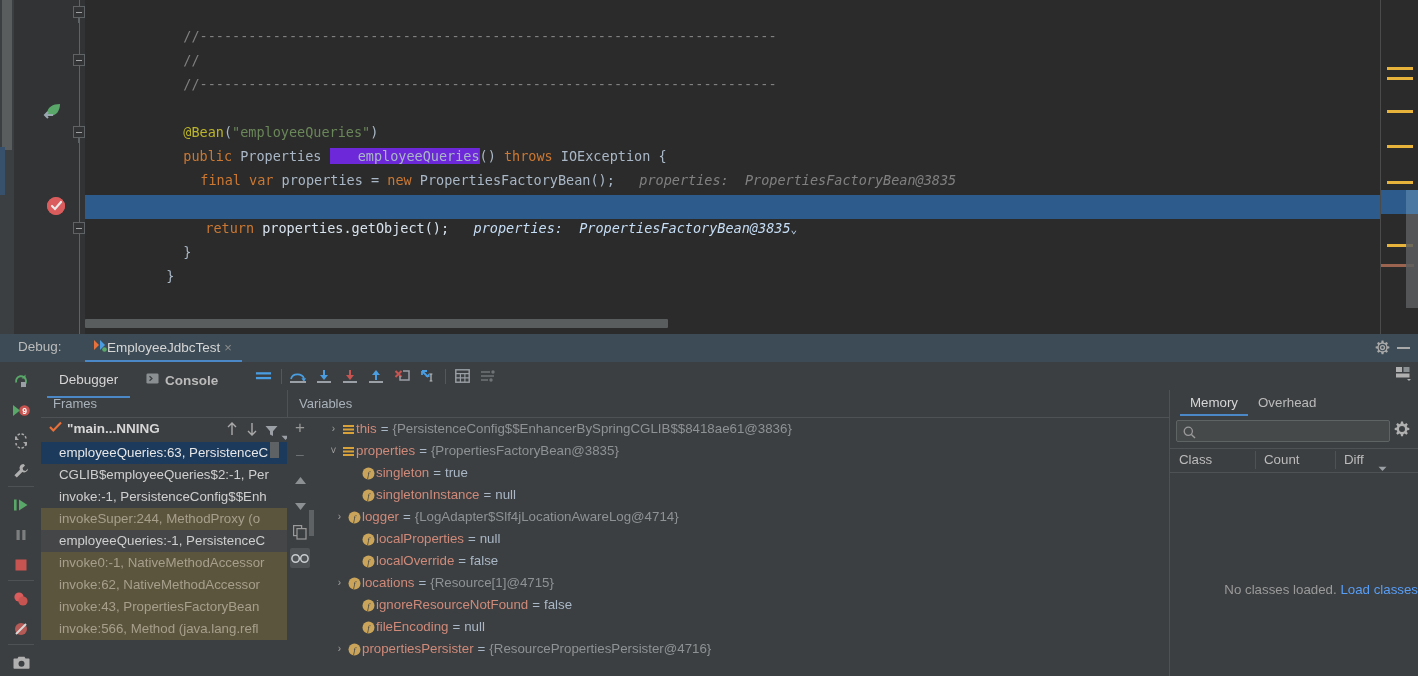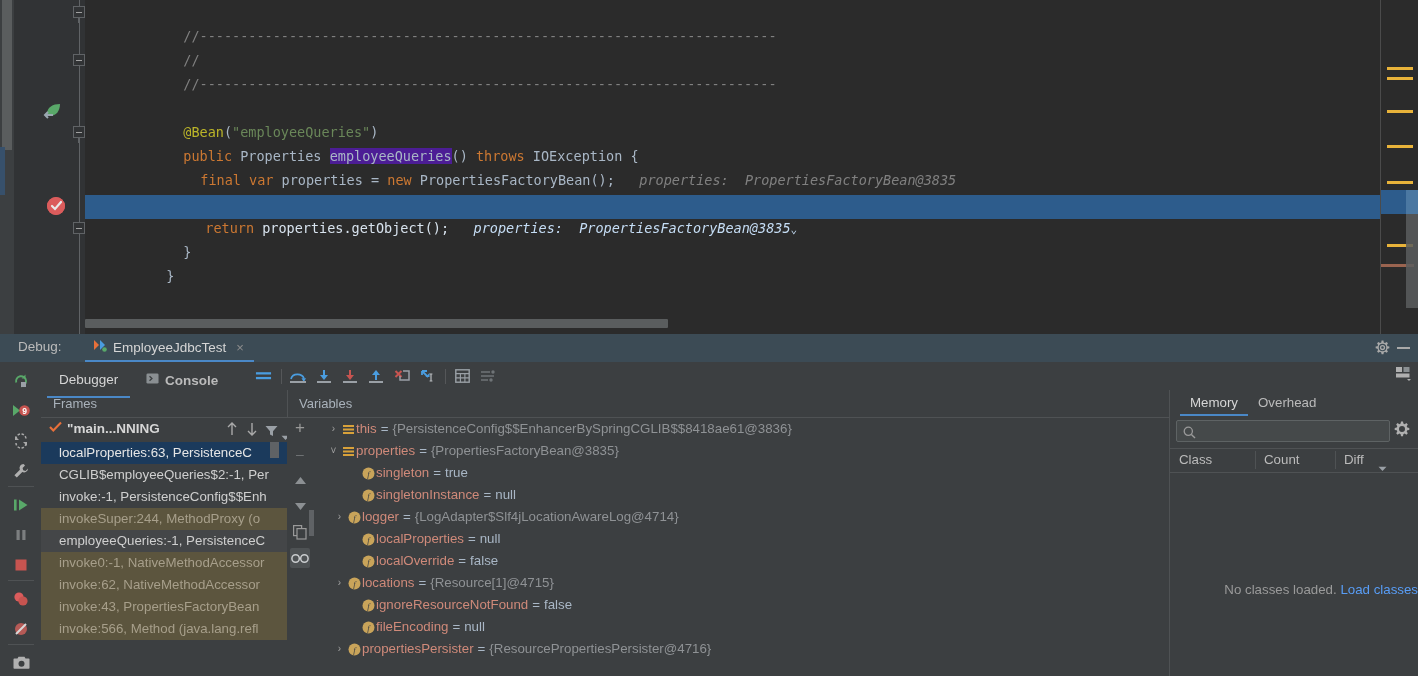--- a/index.html
+++ b/index.html
@@ -18,21 +18,21 @@
   .code-surface{ position:absolute; left:0; top:0; width:1080px; height:334px; background:#2b2b2b; }
 
   .ln{ position:absolute; right:20px; color:#606366; font-family:"DejaVu Sans Mono", monospace;
        font-size:13.5px; line-height:24px; height:24px; }
   .codeline{ position:absolute; left:0; height:24px; line-height:24px; white-space:pre;
        font-family:"DejaVu Sans Mono", monospace; font-size:13.5px; color:#a9b7c6; }
   .k{ color:#cc7832; }
   .s{ color:#6a8759; }
   .an{ color:#bbb529; }
   .cm{ color:#808080; }
-  .idhl{ background:#4c1d95; }
+  .idhl{ background:#6d28d9;padding-left:28px; }
   .hint{ color:#808080; font-style:italic; }
   .hint-sel{ color:#c5ddf5; font-style:italic; }
   .caretline{ position:absolute; left:0; width:1080px; height:24px; background:#2f4b69; }
   .selline{ position:absolute; left:85px; right:37px; height:24px; background:#2d5c8c; }
 
   
   .g-bean{ position:absolute; width:19px; height:19px; }
   .g-bp{ position:absolute; width:18px; height:18px; border-radius:50%; background:#db5c5c; }
   .fold{ position:absolute; left:73px; width:12px; height:12px; border:1px solid #606366; background:#313335; }
   .fold i{ position:absolute; left:2px; top:5px; width:6px; height:1px; background:#a0a0a0; }
@@ -49,21 +49,21 @@
   .vsep{ position:absolute; top:0; width:1px; height:334px; background:#4b4b4b; }
 
   .hscroll-track{ position:absolute; left:85px; bottom:6px; right:37px; height:9px; }
   .hscroll-thumb{ position:absolute; left:0; top:0; height:9px; width:583px; background:#5a5d5e; border-radius:1px; }
 
   
   .debugwin{ position:absolute; left:0; top:334px; width:1418px; height:342px; background:#3c3f41; }
   .dbg-header{ position:absolute; left:0; top:0; width:1418px; height:28px; background:#3c4b55; }
   .dbg-label{ position:absolute; left:18px; top:5px; font-size:13.5px; color:#bbbbbb; }
   .dbg-tab{ position:absolute; left:85px; top:0; height:28px; padding:0 10px 0 8px;
-            display:flex; align-items:center; gap:6px; border-bottom:2px solid #4a88c7; }
+            display:flex; align-items:center; border-bottom:2px solid #4a88c7; }
   .dbg-tab .lbl{ font-size:13.5px; color:#d6d6d6; }
   .dbg-tab .x{ color:#8d8d8d; font-size:13px; margin-left:4px; }
   .hdr-gear{ position:absolute; right:28px; top:6px; }
   .hdr-min{ position:absolute; right:8px; top:13px; width:13px; height:2px; background:#a9a9a9;}
 
   .side-toolbar{ position:absolute; left:0; top:28px; width:41px; height:314px; background:#3c3f41; }
   .side-toolbar .sep{ position:absolute; left:8px; width:26px; height:1px; background:#4f5254; }
   .side-btn{ position:absolute; left:8px; width:26px; height:26px; display:flex;
              align-items:center; justify-content:center; }
 
@@ -466,21 +466,21 @@
               </svg>
           </div>
           <div style="position:absolute;left:240px;top:9px;">
             <svg width="9" height="6" viewBox="0 0 9 6">
                 <path d="M0.5,0.8 L4.5,5 L8.5,0.8 Z" fill="#9aa0a6"></path>
               </svg>
           </div>
         </div>
 
         <div class="frames-list">
-          <div class="frame sel">localProperties:63, PersistenceC</div>
+          <div class="frame sel">employeeQueries:63, PersistenceC</div>
           <div class="frame app">CGLIB$employeeQueries$2:-1, Per</div>
           <div class="frame app">invoke:-1, PersistenceConfig$$Enh</div>
           <div class="frame lib">invokeSuper:244, MethodProxy (o</div>
           <div class="frame app alt">employeeQueries:-1, PersistenceC</div>
           <div class="frame lib">invoke0:-1, NativeMethodAccessor</div>
           <div class="frame lib">invoke:62, NativeMethodAccessor</div>
           <div class="frame lib">invoke:43, PropertiesFactoryBean</div>
           <div class="frame lib">invoke:566, Method (java.lang.refl</div>
         </div>
         <div class="frames-scroll"></div>

